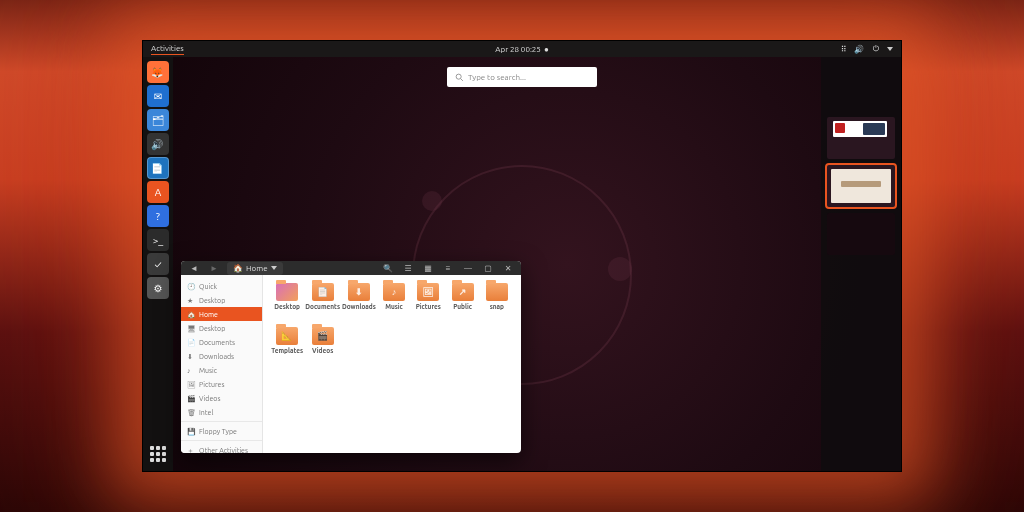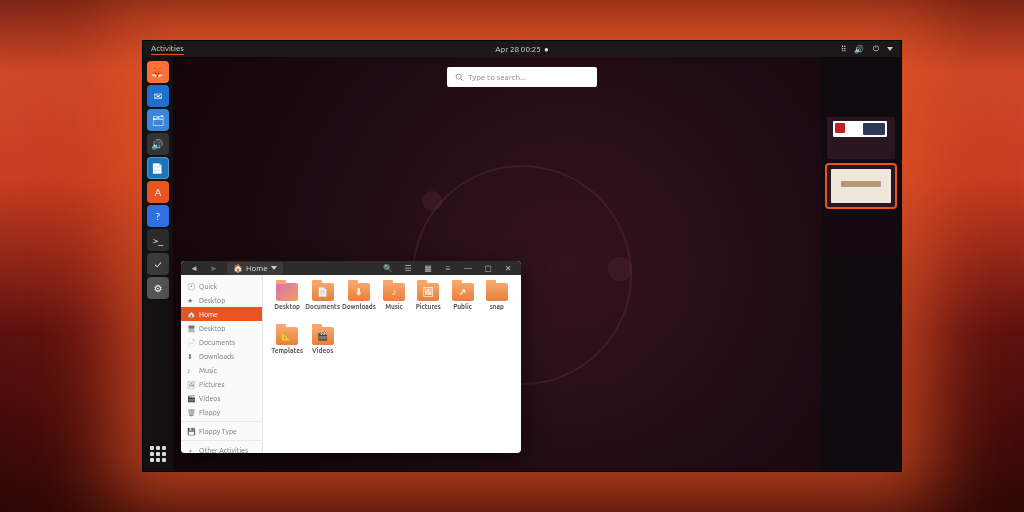--- a/index.html
+++ b/index.html
@@ -256,21 +256,21 @@
               <div class="item">
                 <span class="ico">🖼</span>
                 <span>Pictures</span>
               </div>
               <div class="item">
                 <span class="ico">🎬</span>
                 <span>Videos</span>
               </div>
               <div class="item">
                 <span class="ico">🗑</span>
-                <span>Floppy</span>
+                <span>Intel</span>
               </div>
               <div class="item sep">
                 <span class="ico">💾</span>
                 <span>Floppy Type</span>
               </div>
               <div class="item sep">
                 <span class="ico">＋</span>
                 <span>Other Activities</span>
               </div>
             </div>

